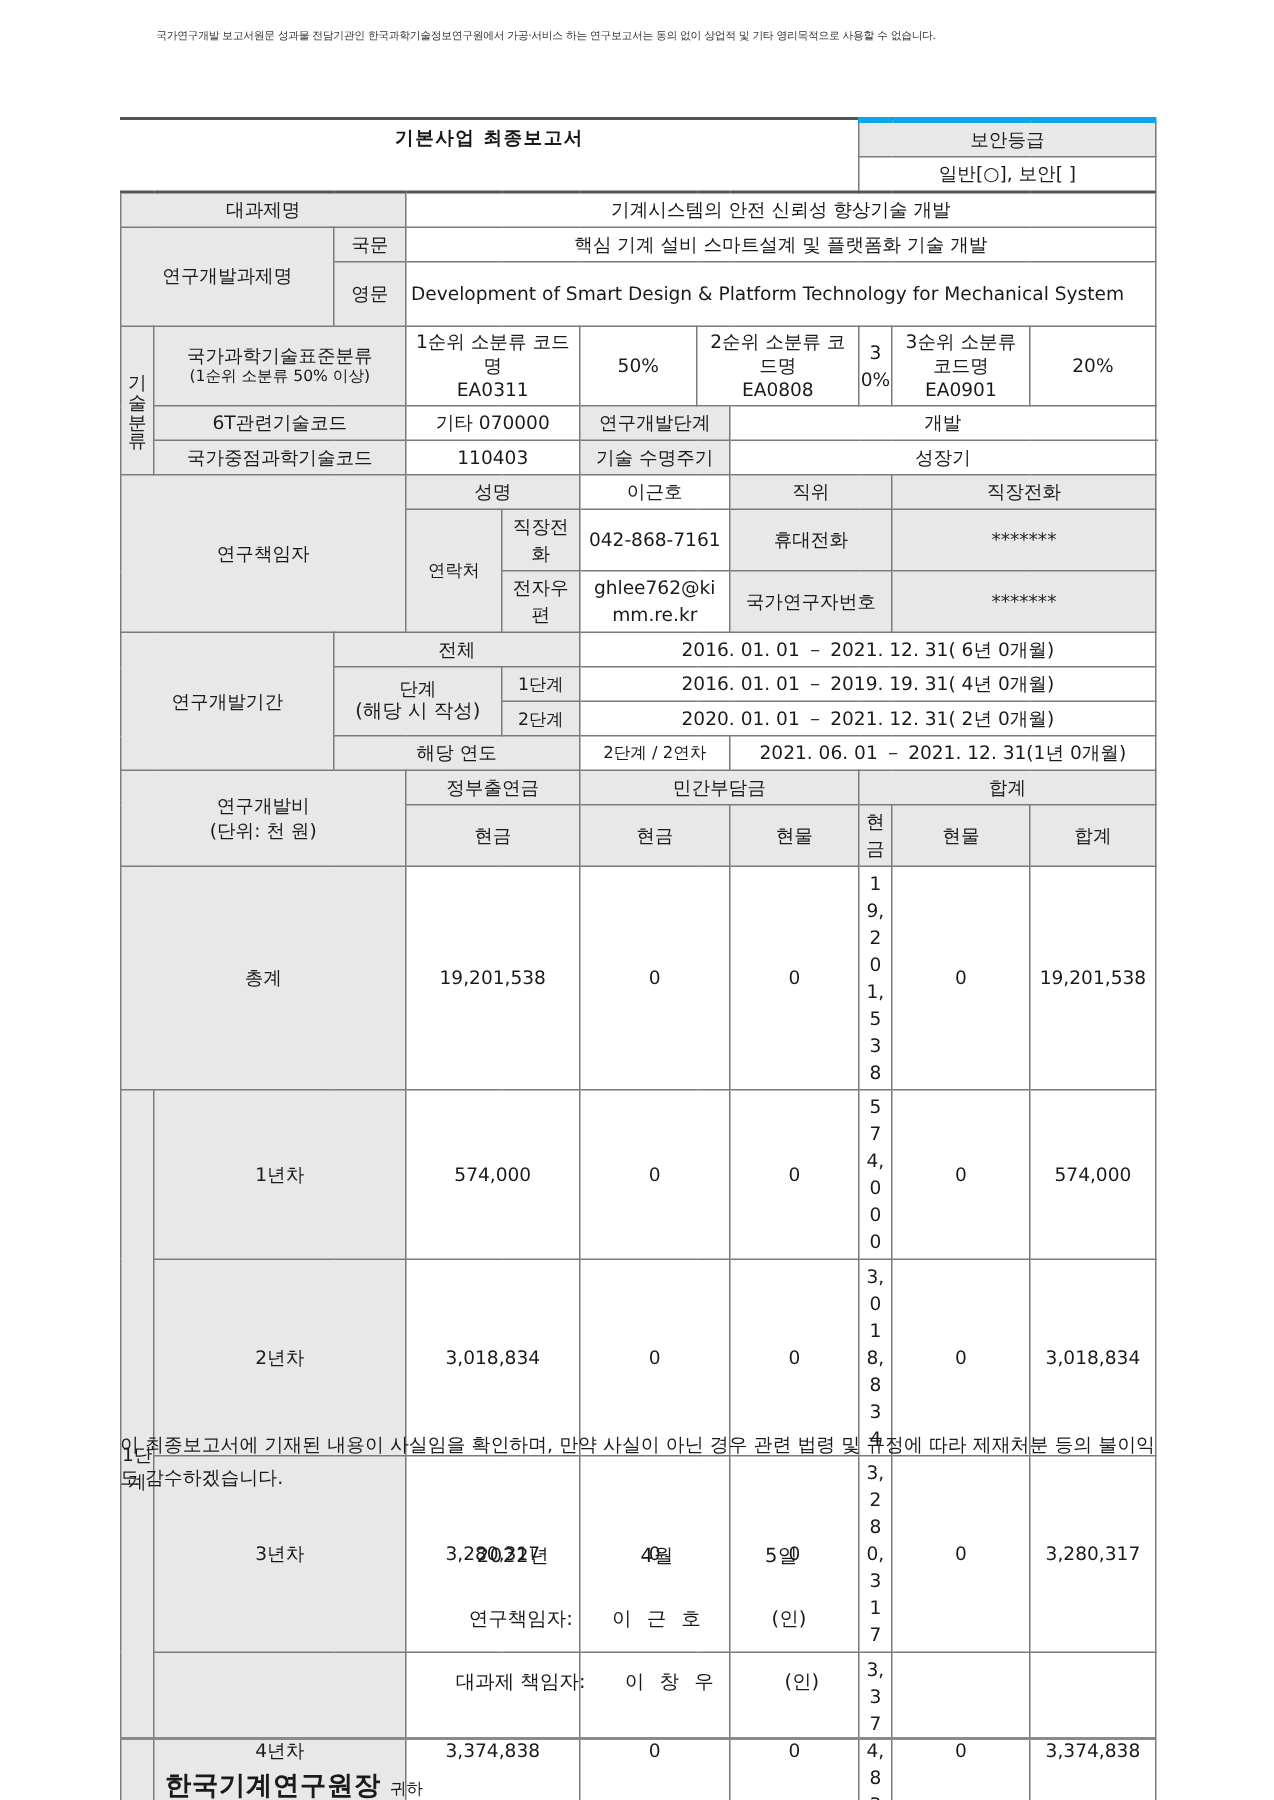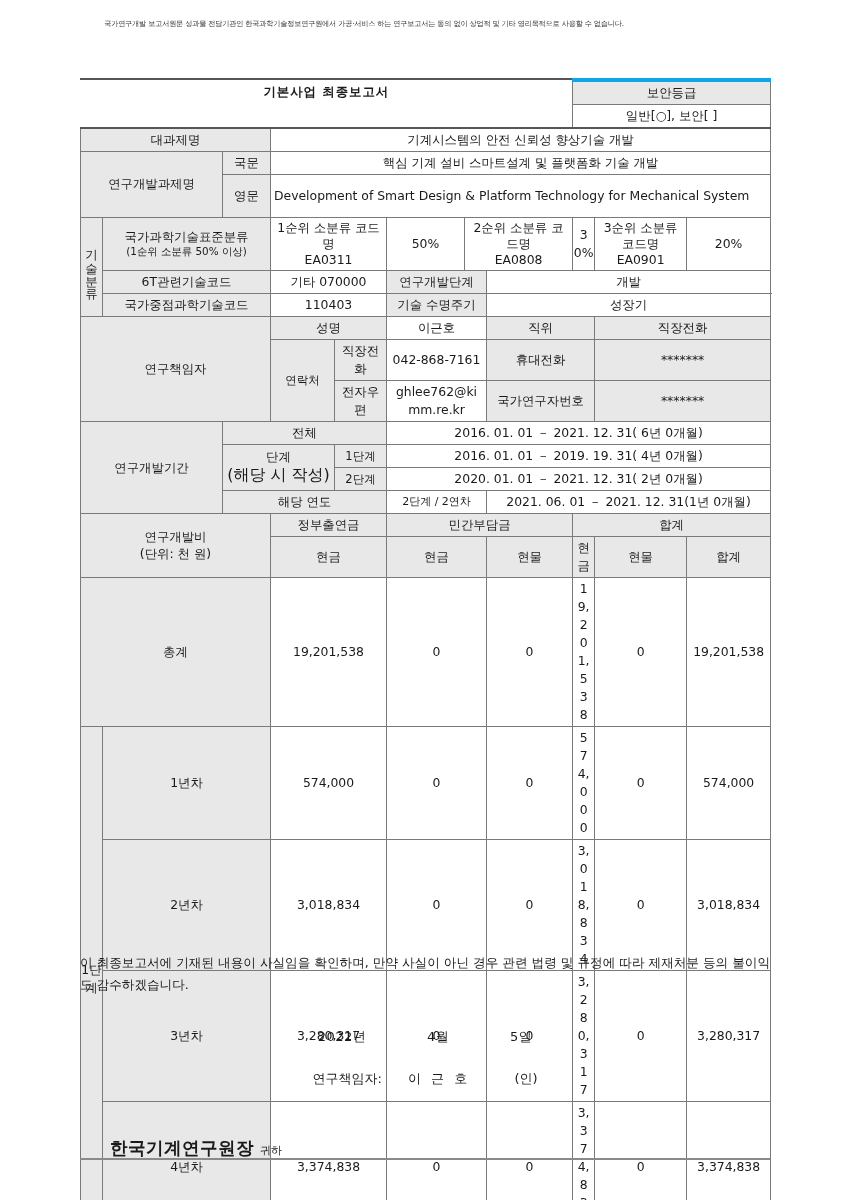--- a/index.html
+++ b/index.html
@@ -63,21 +63,21 @@
     letter-spacing: 1px;
     padding: 11px 0 13px 0;
     background: #ffffff;
     border: none !important;
   }
   .sec-top {
     border-top: 2px solid #555 !important;
     margin-left: 12px;
   }
   .small { font-size: 10.4px; }
-  .tiny { font-size: 16px; }
+  .tiny { font-size: 13px; }
   .left { text-align: left; padding-left: 5px; }
   .just {
     text-align: justify;
     text-align-last: left;
     padding: 3px 5px;
     line-height: 1.55;
   }
   .vert {
     writing-mode: vertical-rl;
     text-orientation: upright;
@@ -355,20 +355,25 @@
       <span>4월</span>
       <span>5일</span>
     </div>
 
     <div class="sigline">
       <span class="lbl">연구책임자:</span>
       <span class="nm">이 근 호</span>
       <span class="seal">(인)</span>
     </div>
 
+    <div class="sigline">
+      <span class="lbl">대과제 책임자:</span>
+      <span class="nm">이 창 우</span>
+      <span class="seal">(인)</span>
+    </div>
 
     <div class="addressee">
       <span>한국기계연구원장</span><span class="hon">귀하</span>
     </div>
   </div>
 
   <div class="botrule"></div>
 
 </div>
 

